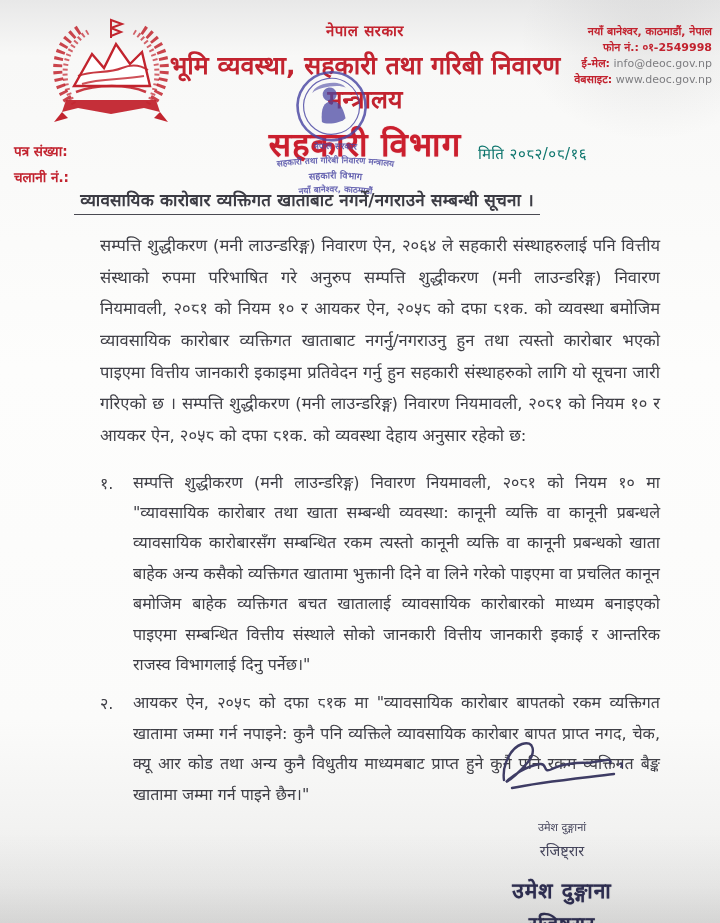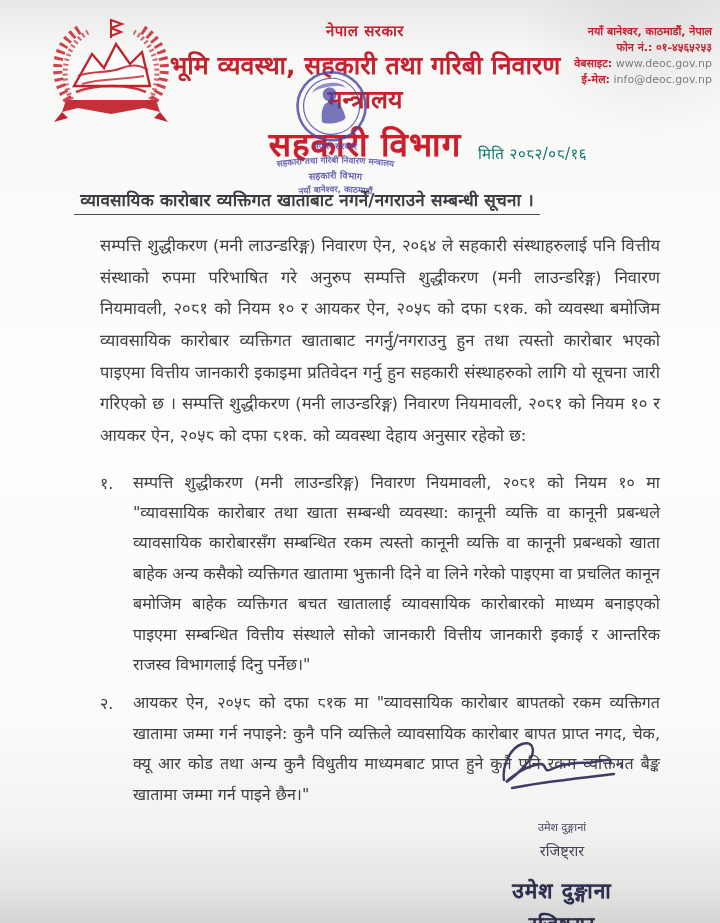--- a/index.html
+++ b/index.html
@@ -81,23 +81,23 @@
   </svg>
 
   <div class="head-center">
     <div class="gov-line">नेपाल सरकार</div>
     <div class="ministry-line">भूमि व्यवस्था, सहकारी तथा गरिबी निवारण मन्त्रालय</div>
     <div class="dept-line">सहकारी विभाग</div>
   </div>
 
   <div class="contact">
     <div><span class="val-red">नयाँ बानेश्वर, काठमाडौं, नेपाल</span></div>
-    <div><span class="lbl">फोन नं.:</span> <span class="val-red">०१-४५६५२५३</span></div>
+    <div><span class="lbl">फोन नं.:</span> <span class="val-red">०१-2549998</span></div>
+    <div><span class="lbl">ई-मेल:</span> <span class="val-grey">info@deoc.gov.np</span></div>
     <div><span class="lbl">वेबसाइट:</span> <span class="val-grey">www.deoc.gov.np</span></div>
-    <div><span class="lbl">ई-मेल:</span> <span class="val-grey">info@deoc.gov.np</span></div>
   </div>
 
   <svg class="stamp" viewBox="0 0 175 135">
     <defs>
       <path id="arc1" d="M 30 86 Q 87 76 145 86"></path>
       <path id="arc2" d="M 14 101 Q 87 89 161 101"></path>
       <path id="arc3" d="M 42 115 Q 87 106 133 115"></path>
       <path id="arc4" d="M 34 129 Q 87 119 141 129"></path>
     </defs>
     <g transform="rotate(-9 87 60)">
@@ -111,20 +111,24 @@
       </g>
     </g>
     <g font-size="8.6" fill="#4a47a3" font-weight="700">
       <text><textPath href="#arc1" startOffset="50%" text-anchor="middle">नेपाल सरकार</textPath></text>
       <text><textPath href="#arc2" startOffset="50%" text-anchor="middle">सहकारी तथा गरिबी निवारण मन्त्रालय</textPath></text>
       <text font-size="9.4"><textPath href="#arc3" startOffset="50%" text-anchor="middle">सहकारी विभाग</textPath></text>
       <text><textPath href="#arc4" startOffset="50%" text-anchor="middle">नयाँ बानेश्वर, काठमाडौं</textPath></text>
     </g>
   </svg>
 
+  <div class="meta-left">
+    <div>पत्र संख्या:</div>
+    <div>चलानी नं.:</div>
+  </div>
 
   <div class="date-line">
     <span>मिति</span>
     <span>२०८२/०८/१६</span>
   </div>
 
   <div class="title-wrap">
     <span class="title">व्यावसायिक कारोबार व्यक्तिगत खाताबाट नगर्ने/नगराउने सम्बन्धी सूचना ।</span>
   </div>
 

